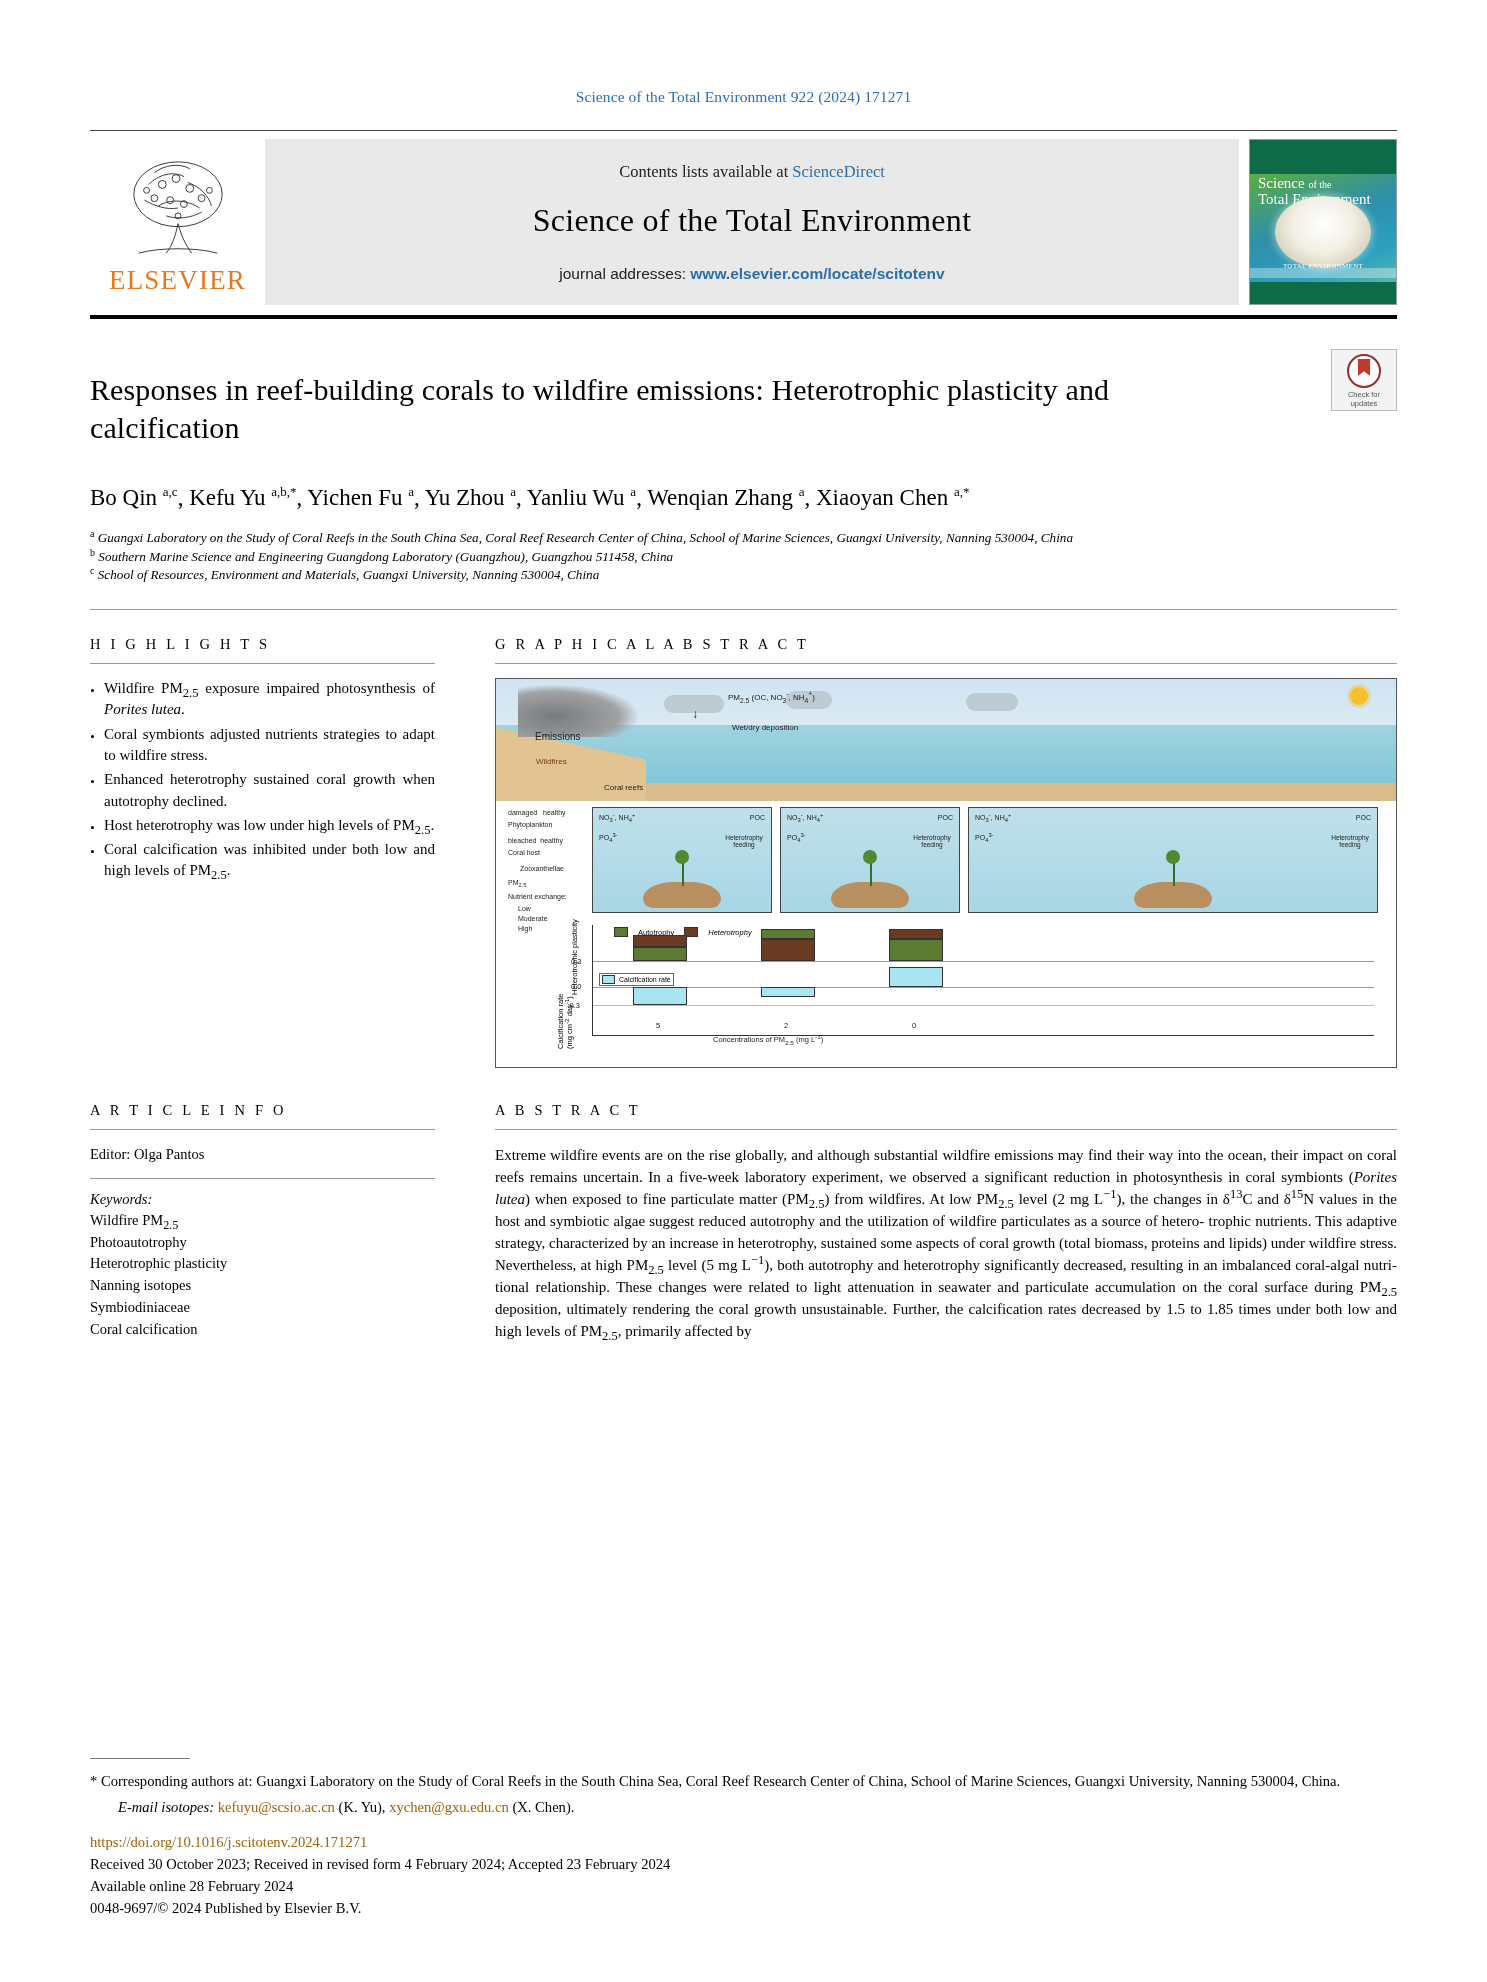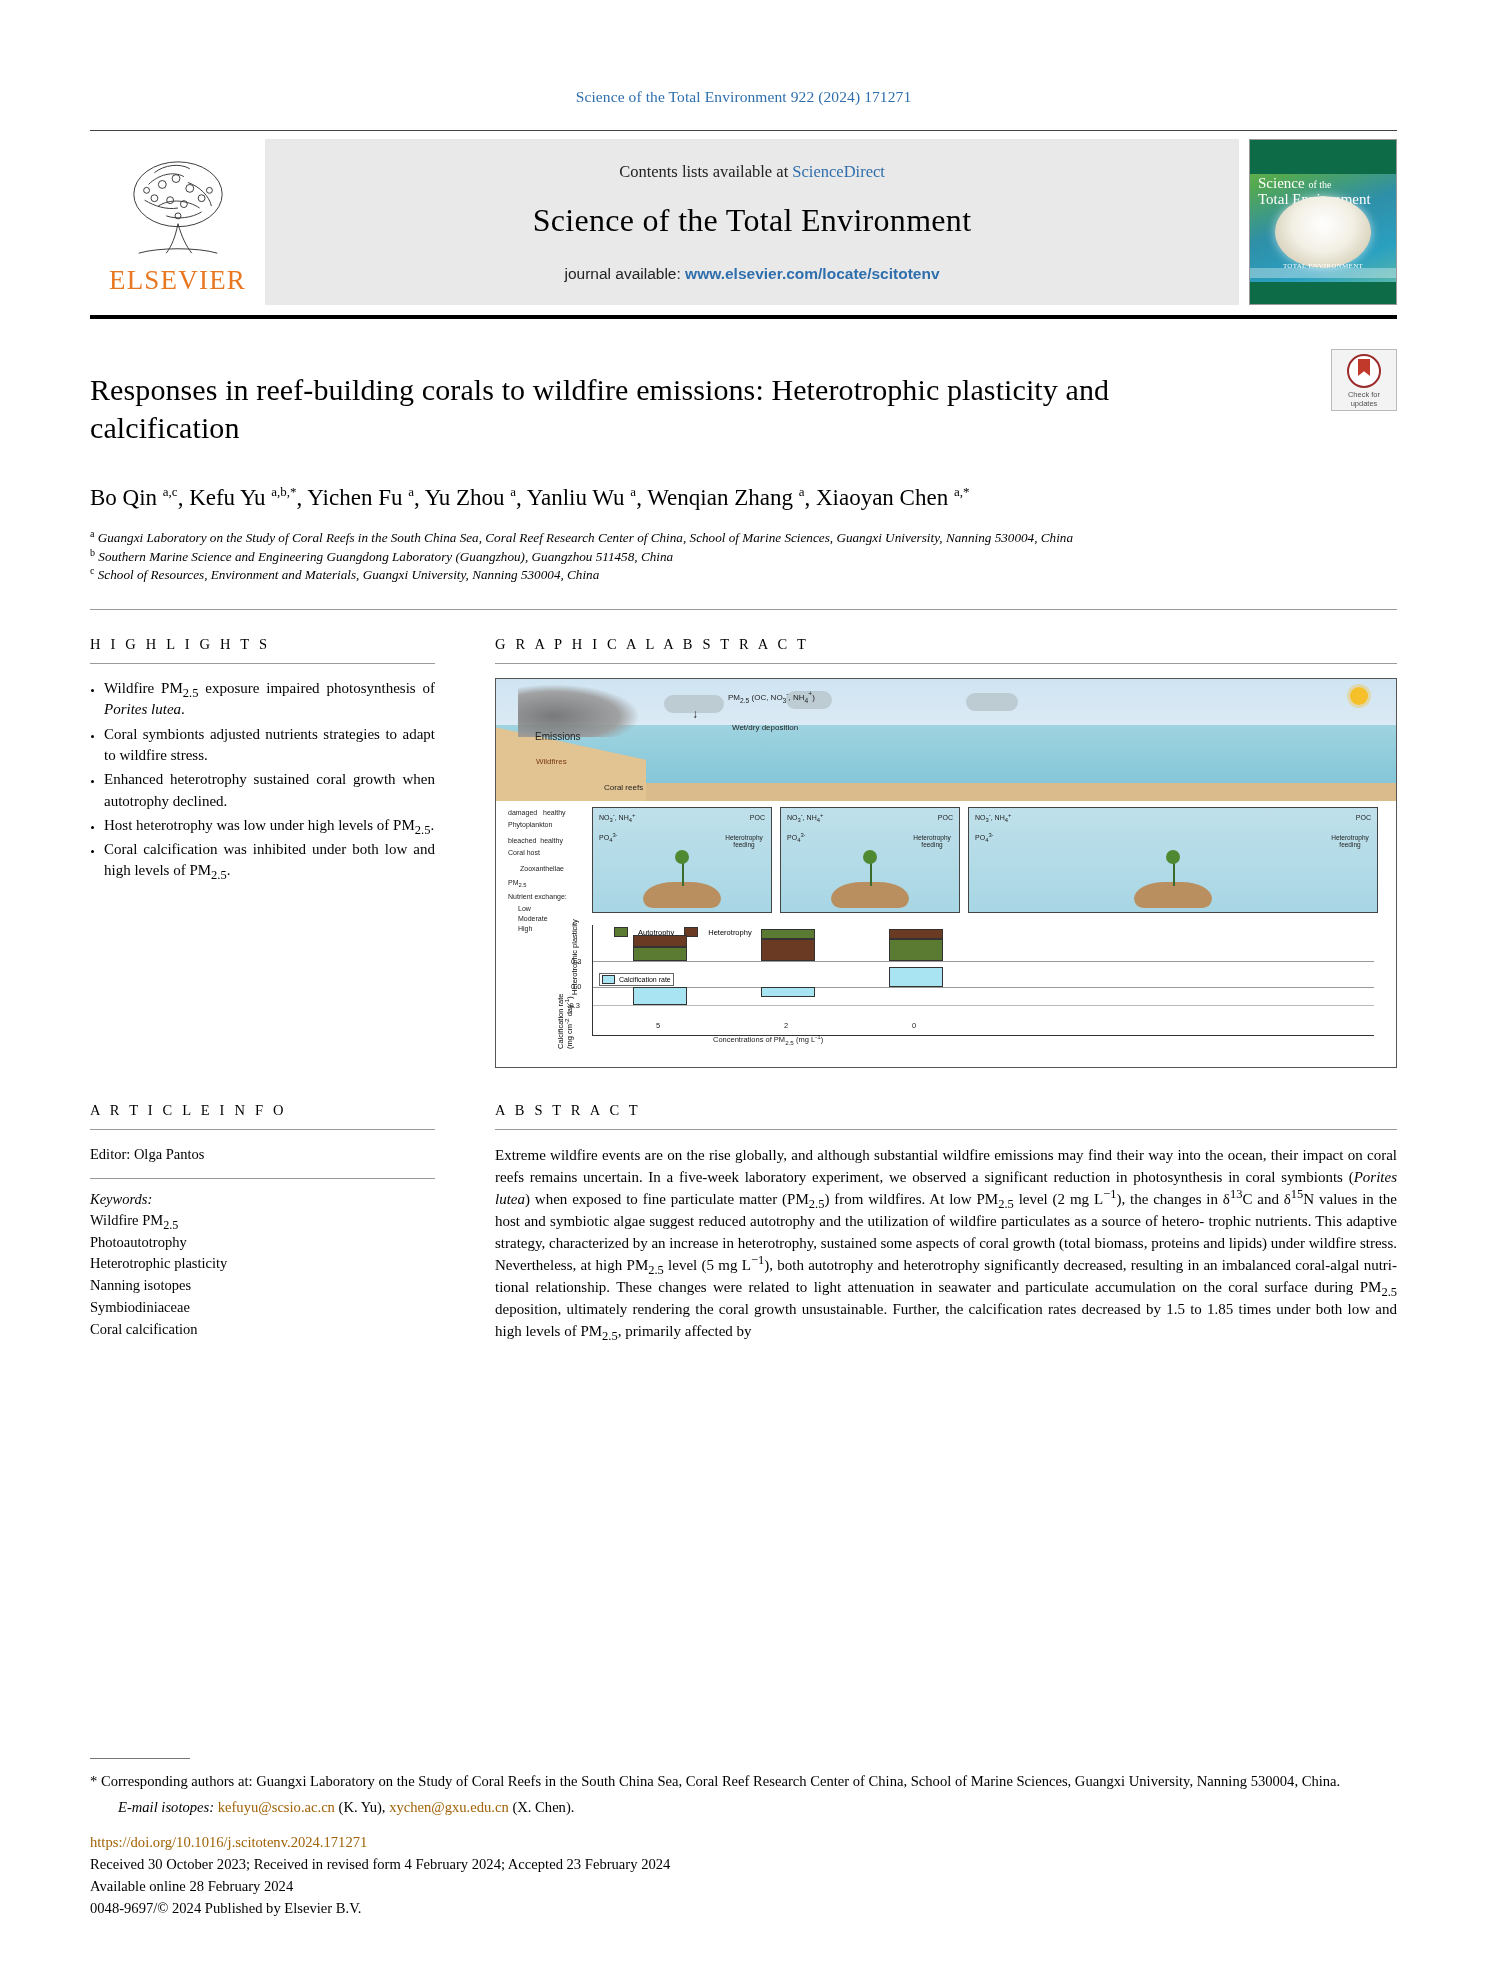--- a/index.html
+++ b/index.html
@@ -345,21 +345,21 @@
       </svg>
       <div class="elsevier">ELSEVIER</div>
     </div>
 
     <div class="mh-center">
       <div class="mh-contents">
         <span>Contents lists available at </span><a href="#">ScienceDirect</a>
       </div>
       <div class="mh-journal">Science of the Total Environment</div>
       <div class="mh-home">
-        <span>journal available: </span><a href="#">www.elsevier.com/locate/scitotenv</a>
+        <span>journal addresses: </span><a href="#">www.elsevier.com/locate/scitotenv</a>
       </div>
     </div>
 
     <div class="mh-cover">
       <div class="cover-top"></div>
       <div class="cover-title">
         <span>Science</span>
         <small>of the</small><br>
         <span>Total Environment</span>
       </div>
@@ -464,21 +464,21 @@
         <div class="ga-t" style="left:12px; top:200px; font-size:7px;">PM<sub>2.5</sub></div>
         <div class="ga-t" style="left:12px; top:214px; font-size:7px;">Nutrient exchange:</div>
         <div class="ga-t" style="left:22px; top:226px; font-size:7px;">Low</div>
         <div class="ga-t" style="left:22px; top:236px; font-size:7px;">Moderate</div>
         <div class="ga-t" style="left:22px; top:246px; font-size:7px;">High</div>
 
         <div style="position:absolute; left:118px; top:248px; display:flex; gap:10px; align-items:center;">
           <span style="display:inline-block;width:12px;height:8px;background:#5b7a32;border:1px solid #333;"></span>
           <span style="font-size:7.5px;font-family:'Liberation Sans',sans-serif;">Autotrophy</span>
           <span style="display:inline-block;width:12px;height:8px;background:#6b3a23;border:1px solid #333;"></span>
-          <span style="font-size:7.5px;font-family:'Liberation Sans',sans-serif;">Heterotrophy</span>
+          <span style="font-size:7.5px;font-family:'Liberation Sans',sans-serif;font-style:italic;">Heterotrophy</span>
         </div>
 
         <div class="ga-ylab" style="left: 74px; top: 316px;">Heterotrophic plasticity</div>
         <div class="ga-ylab" style="left: 60px; top: 370px;">Calcification rate<br>(mg cm<sup>-2</sup> day<sup>-1</sup>)</div>
 
         <div class="ga-chart">
           <div style="position:absolute; left:0; right:0; top:36px; border-top:1px solid #999;"></div>
           <div style="position:absolute; left:0; right:0; top:62px; border-top:1px solid #999;"></div>
           <div style="position:absolute; left:0; right:0; top:80px; border-top:1px solid #bbb;"></div>
 

